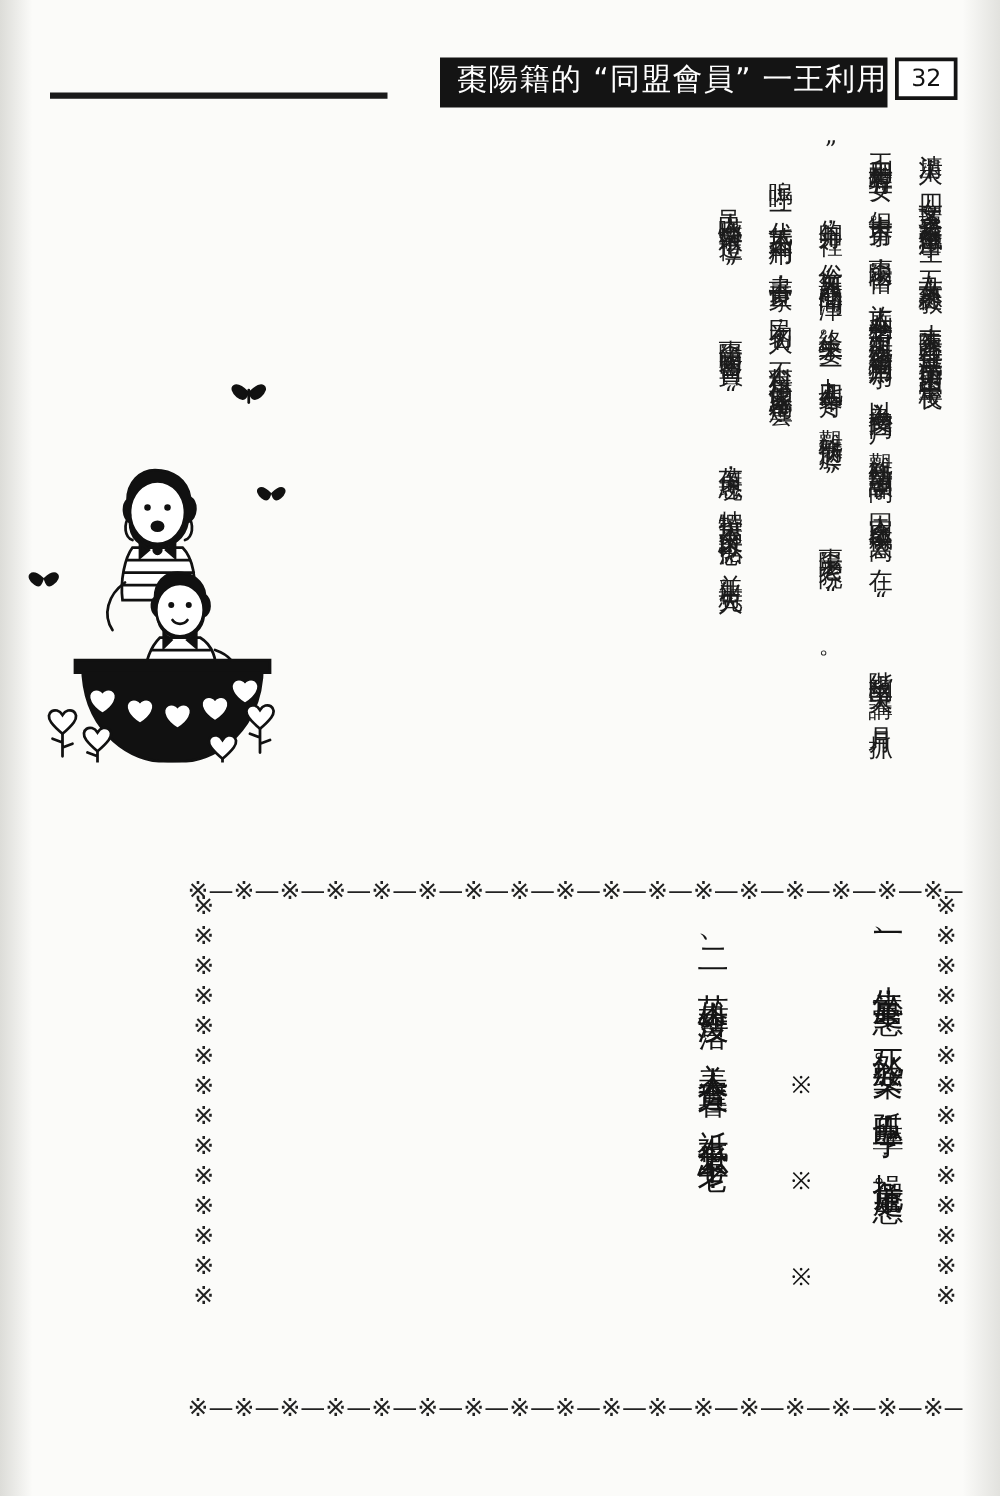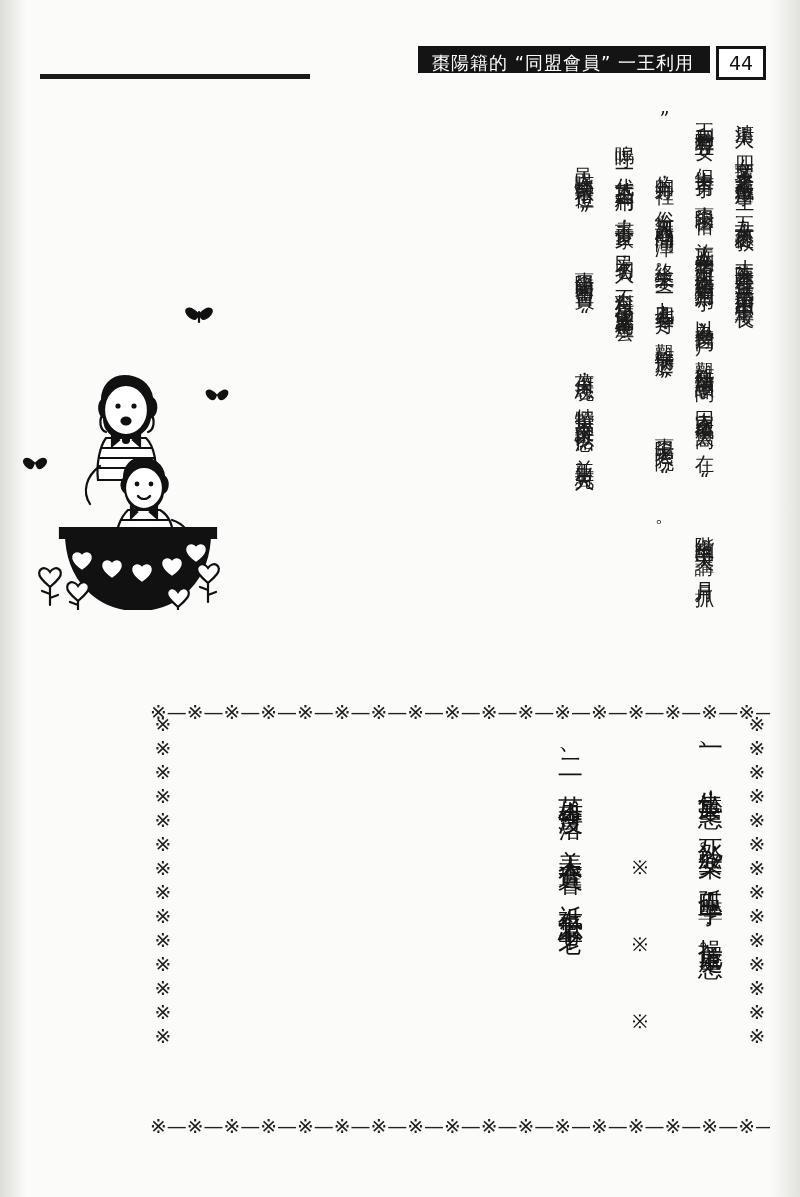--- a/index.html
+++ b/index.html
@@ -52,26 +52,26 @@
     left: 0;
     top: 28px;
     width: 270px;
     height: 5px;
     background: #1a1a1a;
   }
   .header-title {
     position: absolute;
     right: 56px;
     top: 0px;
-    height: 27px;
+    height: 40px;
     line-height: 34px;
-    padding: 0 16px 0 14px;
+    padding: 0 0 0 14px;
     background: #141414;
     color: #ffffff;
-    font-size: 18px;
+    font-size: 24px;
     letter-spacing: 1px;
     white-space: nowrap;
     font-family: "DejaVu Sans", "Liberation Sans", sans-serif;
   }
   .header-pagebox {
     position: absolute;
     right: 0;
     top: 0px;
     width: 50px;
     height: 34px;
@@ -189,21 +189,21 @@
   .qcol.q2 { padding-top: 6px; }
 </style>
 </head>
 <body>
 
 <div class="page">
 
   <div class="header">
     <div class="header-rule"></div>
     <div class="header-title">棗陽籍的 “同盟會員” 一王利用</div>
-    <div class="header-pagebox">44</div>
+    <div class="header-pagebox">32</div>
   </div>
 
   <div class="body-text">
     <div class="vcol">清舉人；四女文環之夫是蘇俄留學生；五女文惠從教，丈夫陳至莨曾任武漢市第十四中學校長。</div>
     <div class="vcol">王利用雖有五女，但未育男丁。棗陽習俗，族人王利浩將子王觀雄過繼給利用為子，以為支撐門戶。觀雄自幼苦讀學問，因家庭成份太高，在 “ 階級鬥爭天天講、月月抓 ” 的年月裡，俗女無人敢登門問津，終生未娶。一九七四年冬月，觀雄病逝於 ” 棗陽老人院 “ 。</div>
     <div class="vcol indent1">嗚呼！一代英杰王利用，書香世家，民初名人，不料百年後傾家皆為煙雲！</div>
     <div class="vcol indent2">邑人嘆憐崇敬這位 ” 棗陽籍同盟會員 “ 英傑忠魂，特撰寫本文寄以惦念，並告慰先人。</div>
   </div>
 
   <div class="illus">

